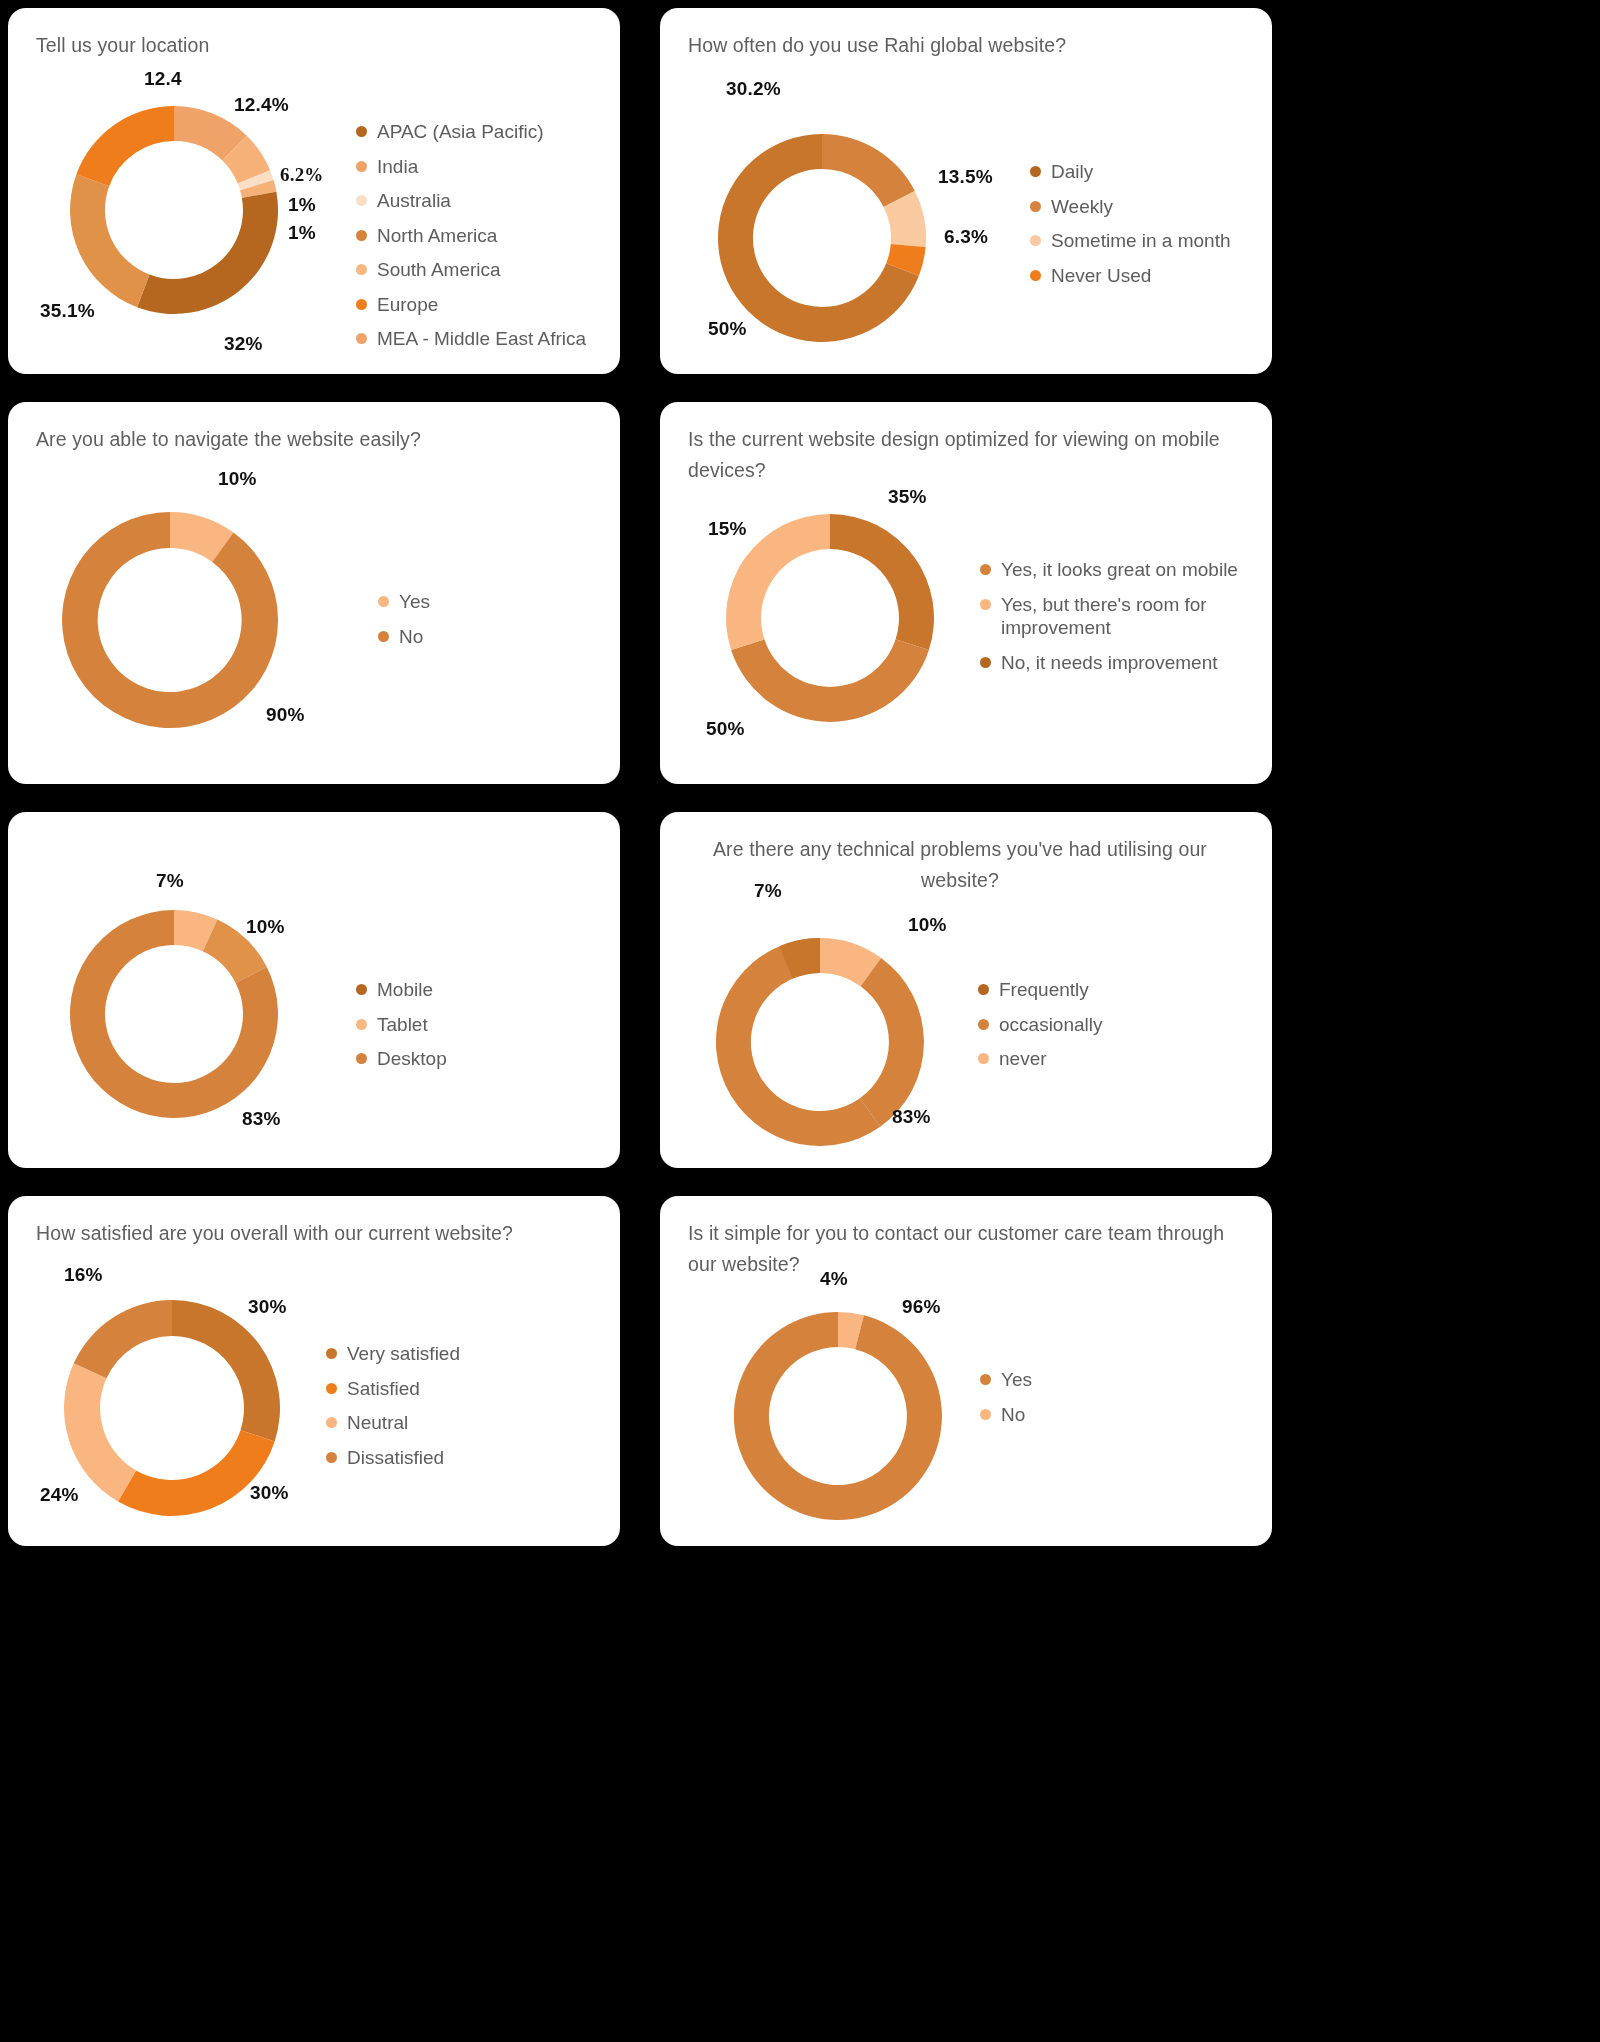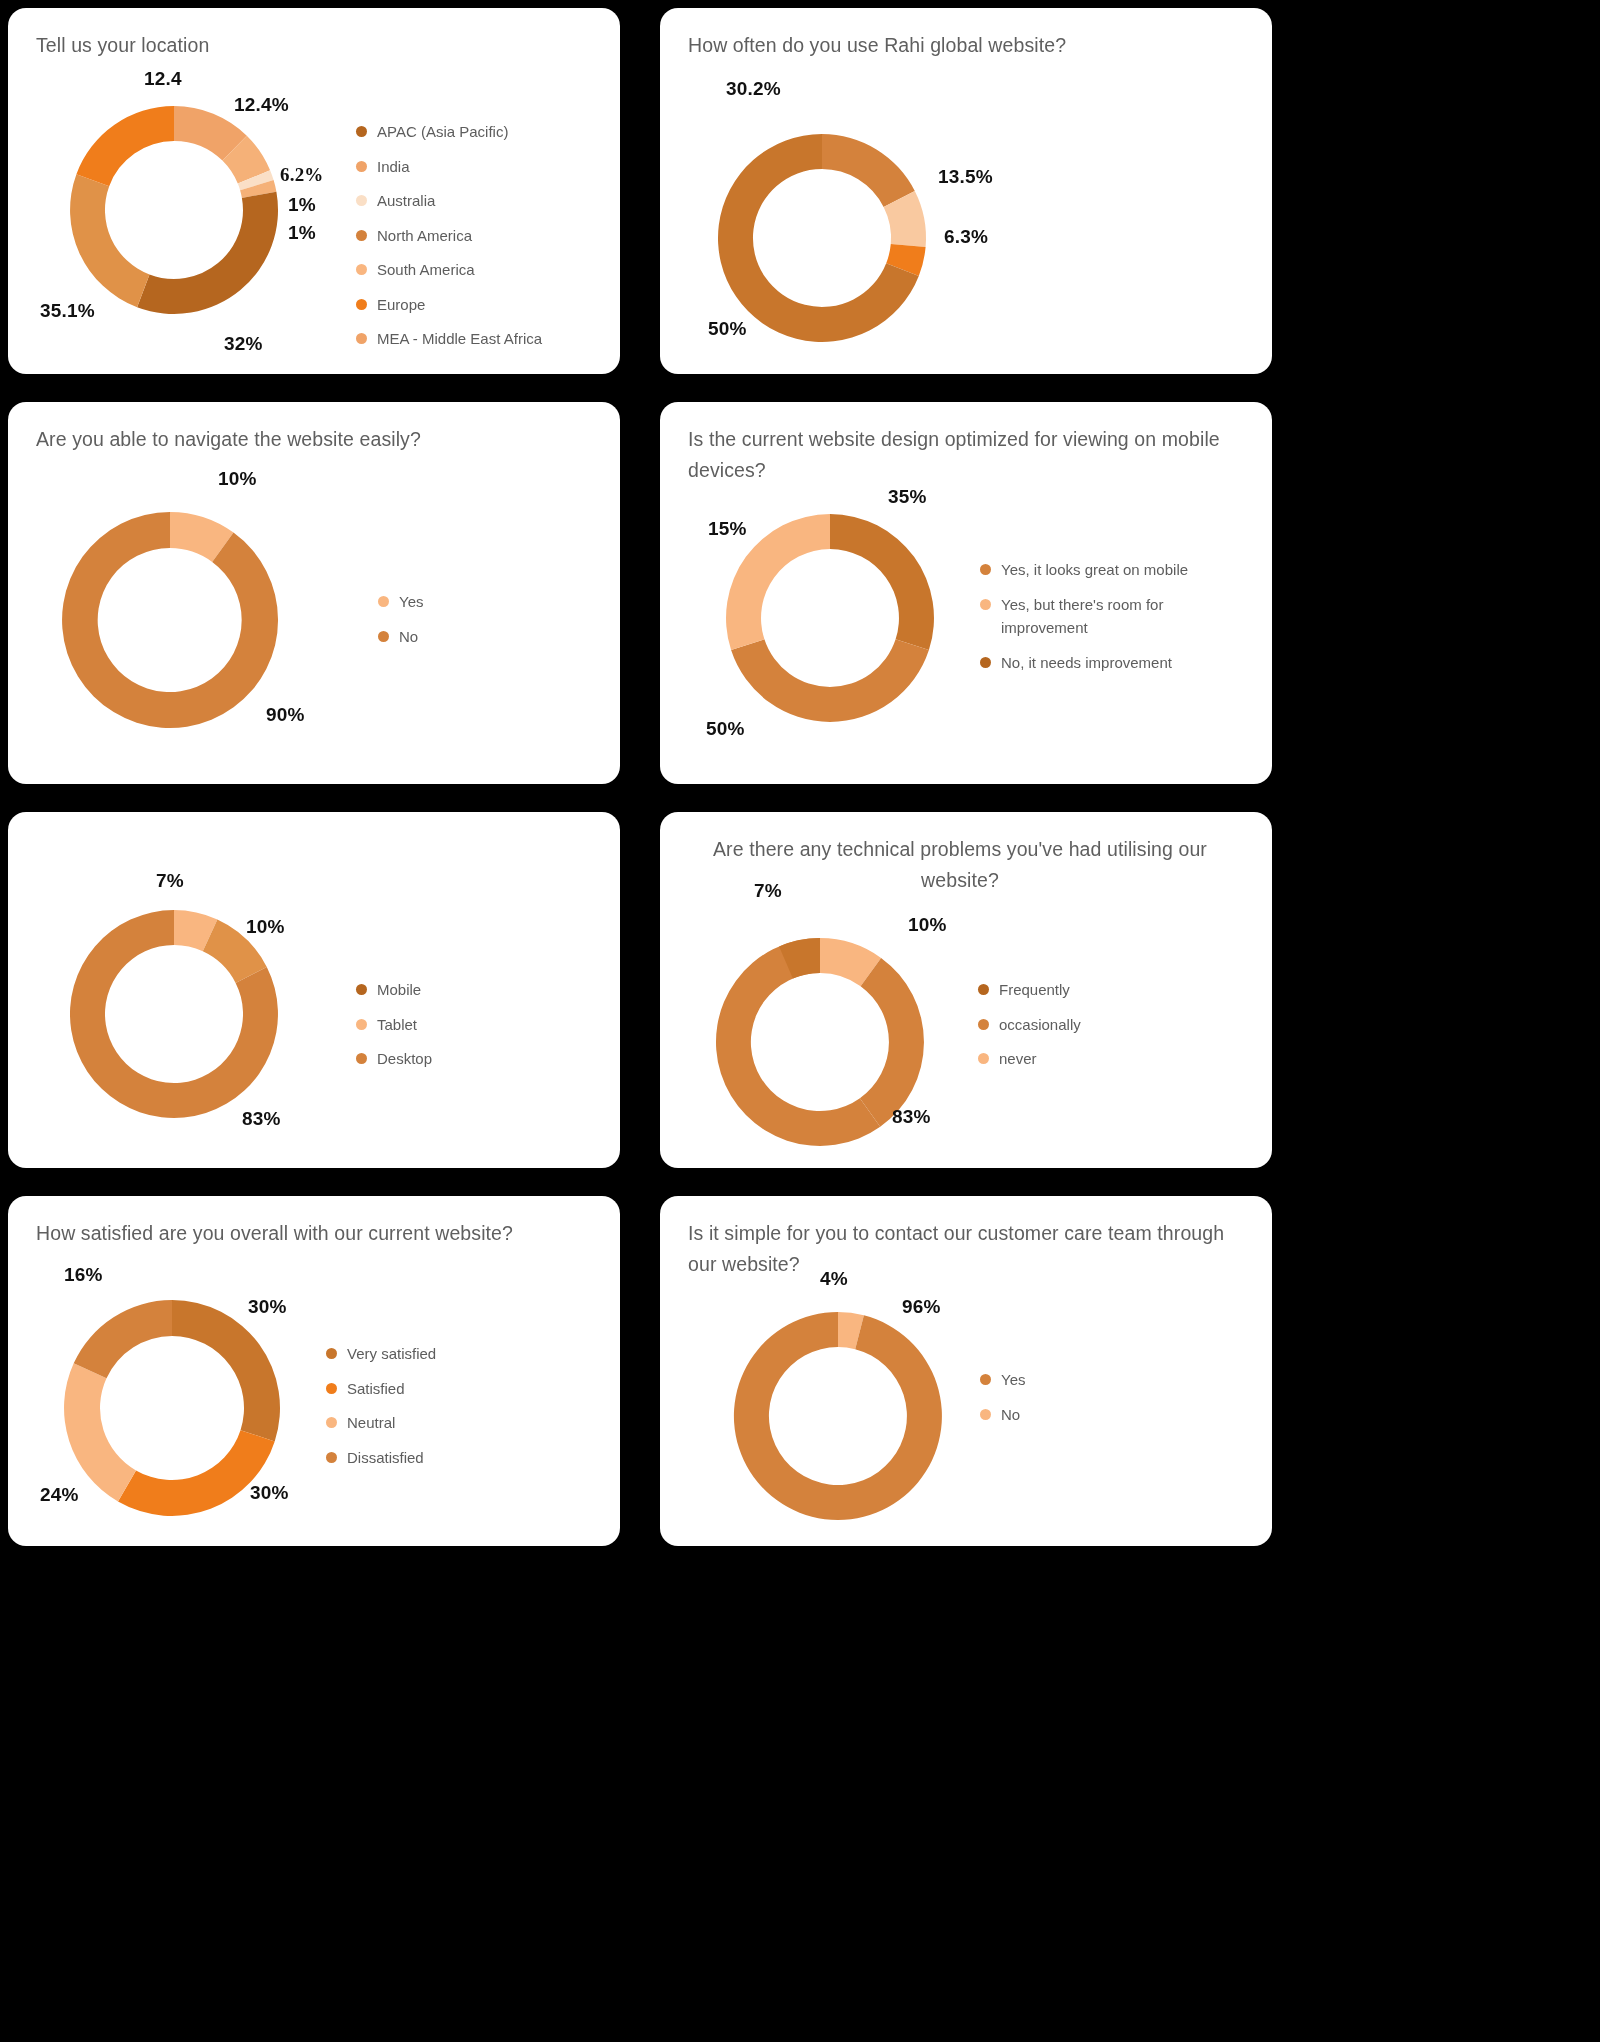--- a/index.html
+++ b/index.html
@@ -70,21 +70,21 @@
   }
   .legend-dot {
     width: 11px;
     height: 11px;
     border-radius: 50%;
     flex: 0 0 11px;
     margin-top: 6px;
     margin-right: 10px;
   }
   .legend-label {
-    font-size: 15px;
+    font-size: 19px;
     line-height: 23.5px;
     color: #5d5d5d;
     white-space: pre-line;
   }
 </style>
 </head>
 <body>
 
 <div class="board">
 
@@ -157,20 +157,38 @@
             <path d="M 103.6 9.1 A 104 104 0 0 1 96.8 38.0 L 64.2 25.2 A 69 69 0 0 0 68.8 6.1 Z" fill="#f07d1b"></path>
             <path d="M 96.8 38.0 A 104 104 0 1 1 0 -104 L 0 -69 A 69 69 0 1 0 64.2 25.2 Z" fill="#c8762c"></path>
           </g>
         </svg>
       </div>
       <div class="dlabel" style="left:66px; top:70px;">30.2%</div>
       <div class="dlabel" style="left:278px; top:158px;">13.5%</div>
       <div class="dlabel" style="left:284px; top:218px;">6.3%</div>
       <div class="dlabel" style="left:48px; top:310px;">50%</div>
 
+      <div class="legend" style="left:370px; top:152px;">
+        <div class="legend-item">
+          <span class="legend-dot" style="background:#b5661f"></span>
+          <span class="legend-label">Daily</span>
+        </div>
+        <div class="legend-item">
+          <span class="legend-dot" style="background:#d4823c"></span>
+          <span class="legend-label">Weekly</span>
+        </div>
+        <div class="legend-item">
+          <span class="legend-dot" style="background:#f9c9a0"></span>
+          <span class="legend-label">Sometime in a month</span>
+        </div>
+        <div class="legend-item">
+          <span class="legend-dot" style="background:#f07d1b"></span>
+          <span class="legend-label">Never Used</span>
+        </div>
+      </div>
     </div>
   </div>
 
   <div class="card">
     <div class="card-title">Are you able to navigate the website easily?</div>
     <div class="chart-area">
       <div class="donut-wrap" style="left:40px; top:96px;">
         <svg class="donut-svg" width="244" height="244" viewBox="0 0 244 244">
           <g transform="translate(122,122)">
             <path d="M 0 -108 A 108 108 0 0 1 63.5 -87.4 L 42.2 -58.1 A 72 72 0 0 0 0 -72 Z" fill="#f9b680"></path>

